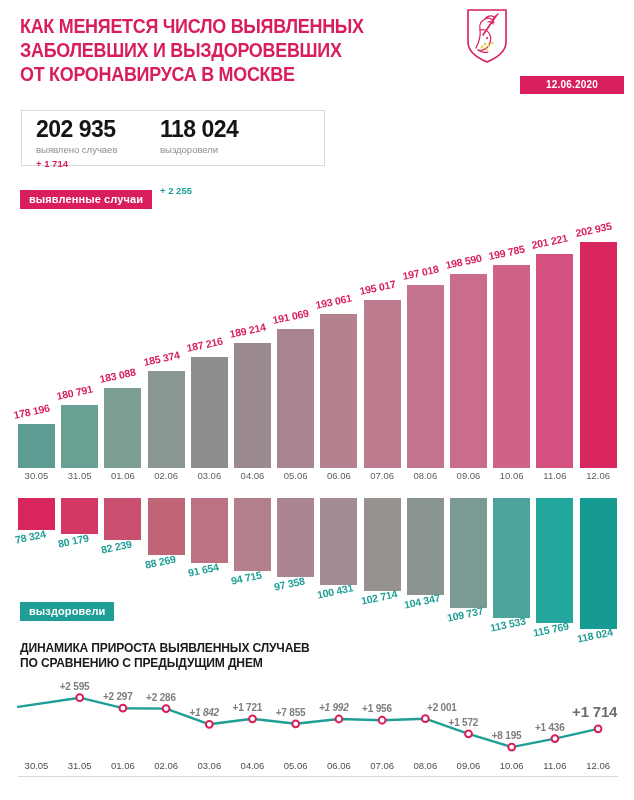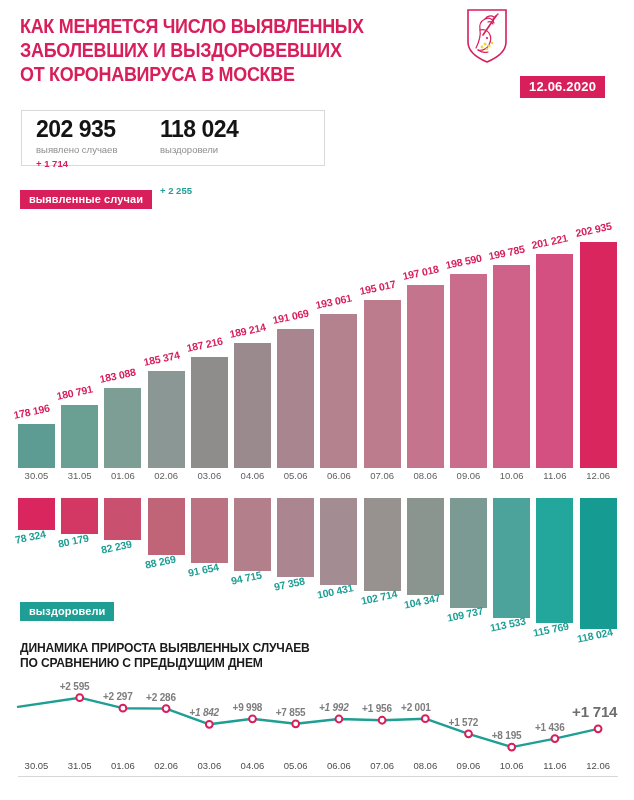--- a/index.html
+++ b/index.html
@@ -17,22 +17,22 @@
     letter-spacing:-0.3px;text-transform:uppercase;
     transform:scaleX(0.92);transform-origin:left top;
   }
   .title div{white-space:nowrap;}
 
   .logo-wrap{position:absolute;left:466px;top:8px;display:flex;align-items:flex-start;gap:10px;}
   .crest{width:42px;height:56px;flex:0 0 auto;}
   .logo-text{color:#1f9e95;font-size:12.5px;line-height:15.5px;font-weight:bold;}
   .date-badge{
     position:absolute;left:520px;top:76px;
-    background:#d81e5b;color:#fff;font-weight:bold;font-size:13px;
-    padding:3px 9px 4px;letter-spacing:0.2px;
+    background:#d81e5b;color:#fff;font-weight:bold;font-size:10px;
+    padding:3px 26px 4px;letter-spacing:0.2px;
   }
 
   
   .statbox{
     position:absolute;left:21px;top:110px;width:304px;height:56px;
     border:1px solid #d9d9d9;background:#fff;
     display:flex;padding:6px 0 0 14px;box-sizing:border-box;
   }
   .stat{flex:0 0 auto;}
   .stat.s0{width:124px;}
@@ -294,25 +294,25 @@
         <circle cx="425.3" cy="46.67058823529412" r="3.4" fill="#ffffff" stroke="#d81e5b" stroke-width="2"></circle>
         <circle cx="468.5" cy="61.811764705882354" r="3.4" fill="#ffffff" stroke="#d81e5b" stroke-width="2"></circle>
         <circle cx="511.70000000000005" cy="75.11764705882354" r="3.4" fill="#ffffff" stroke="#d81e5b" stroke-width="2"></circle>
         <circle cx="554.9000000000001" cy="66.61176470588235" r="3.4" fill="#ffffff" stroke="#d81e5b" stroke-width="2"></circle>
         <circle cx="598.1" cy="56.8" r="3.4" fill="#ffffff" stroke="#d81e5b" stroke-width="2"></circle>
       </svg>
       <div class="llabel" style="left: 59.7px; top: 8.70588px;">+2 595</div>
       <div class="llabel" style="left: 102.9px; top: 19.2235px;">+2 297</div>
       <div class="llabel" style="left: 146.1px; top: 19.6118px;">+2 286</div>
       <div class="llabel" style="left: 189.3px; top: 35.2824px; font-style: italic;">+1 842</div>
-      <div class="llabel" style="left: 232.5px; top: 29.7765px;">+9 998</div>
+      <div class="llabel" style="left: 232.5px; top: 29.7765px;">+1 721</div>
       <div class="llabel" style="left: 275.7px; top: 34.8235px;">+7 855</div>
       <div class="llabel" style="left: 318.9px; top: 29.9882px; font-style: italic;">+1 992</div>
       <div class="llabel" style="left: 362.1px; top: 31.2588px;">+1 956</div>
-      <div class="llabel" style="left: 401px; top: 29.6706px;">+2 001</div>
+      <div class="llabel" style="left: 427px; top: 29.6706px;">+2 001</div>
       <div class="llabel" style="left: 448.5px; top: 44.8118px;">+1 572</div>
       <div class="llabel" style="left: 491.7px; top: 58.1176px;">+8 195</div>
       <div class="llabel" style="left: 534.9px; top: 49.6118px;">+1 436</div>
       <div class="llabel last" style="left: 572.1px; top: 30.8px;">+1 714</div>
       <div class="axisline" style="top: 104px;"></div>
       <div class="ltick" style="left: 18px; width: 37px; top: 88px;">30.05</div>
       <div class="ltick" style="left: 61.2px; width: 37px; top: 88px;">31.05</div>
       <div class="ltick" style="left: 104.4px; width: 37px; top: 88px;">01.06</div>
       <div class="ltick" style="left: 147.6px; width: 37px; top: 88px;">02.06</div>
       <div class="ltick" style="left: 190.8px; width: 37px; top: 88px;">03.06</div>

